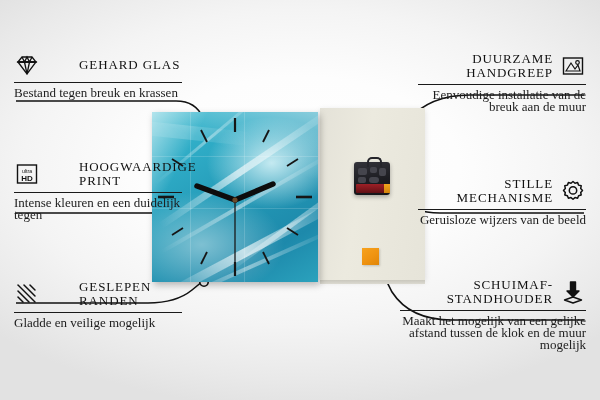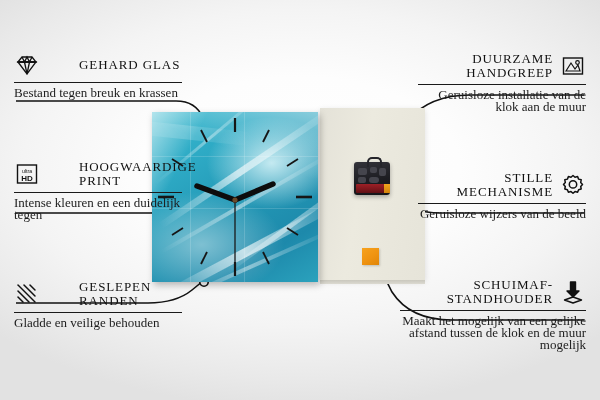--- a/index.html
+++ b/index.html
@@ -179,21 +179,21 @@
 
   .icon { width: 26px; height: 26px; flex: 0 0 26px; }
   .icon svg { display: block; }
 
   
   #f-gehard  { left: 14px;  top: 52px; }
   #f-print   { left: 14px;  top: 160px; }
   #f-randen  { left: 14px;  top: 280px; }
   
   #f-handgreep { left: 418px; top: 52px; }
-  #f-mechanisme{ left: 418px; top: 171px; }
+  #f-mechanisme{ left: 418px; top: 177px; }
   #f-houder    { left: 400px; top: 278px; width: 186px; }
 </style>
 </head>
 <body>
 
 <div id="stage">
 
   <svg id="wires" viewBox="0 0 600 400">
     <g fill="none" stroke="#111111" stroke-width="1.6">
 
@@ -312,36 +312,36 @@
           <line x1="4" y1="4" x2="21" y2="21"></line>
           <line x1="4" y1="10" x2="15" y2="21"></line>
           <line x1="4" y1="16" x2="9" y2="21"></line>
           <line x1="10" y1="4" x2="21" y2="15"></line>
           <line x1="16" y1="4" x2="21" y2="9"></line>
         </svg>
       </span>
       <span class="title">GESLEPEN RANDEN</span>
     </div>
     <div class="rule"></div>
-    <div class="desc">Gladde en veilige behouden</div>
+    <div class="desc">Gladde en veilige mogelijk</div>
   </div>
 
   <div class="feature right" id="f-handgreep">
     <div class="head">
       <span class="title">DUURZAME HANDGREEP</span>
       <span class="icon">
         <svg viewBox="0 0 26 26" fill="none" stroke="#111" stroke-width="1.4">
           <rect x="3.5" y="5" width="19" height="16"></rect>
           <path d="M6 18 L11 10 L15 16 L18 12 L20 18 Z" stroke-width="1.2"></path>
           <circle cx="17.5" cy="9.5" r="1.8" stroke-width="1.2"></circle>
         </svg>
       </span>
     </div>
     <div class="rule"></div>
-    <div class="desc">Geruisloze installatie van de klok aan de muur</div>
+    <div class="desc">Eenvoudige installatie van de breuk aan de muur</div>
   </div>
 
   <div class="feature right" id="f-mechanisme">
     <div class="head">
       <span class="title">STILLE MECHANISME</span>
       <span class="icon">
         <svg viewBox="0 0 26 26" fill="none" stroke="#111" stroke-width="1.5">
           <path d="M13 3.5 L15 5.2 L17.6 4.6 L18.6 7.1 L21.2 7.8 L20.7 10.4
                    L22.5 12.4 L20.7 14.4 L21.2 17 L18.6 17.7 L17.6 20.2
                    L15 19.6 L13 21.3 L11 19.6 L8.4 20.2 L7.4 17.7 L4.8 17

